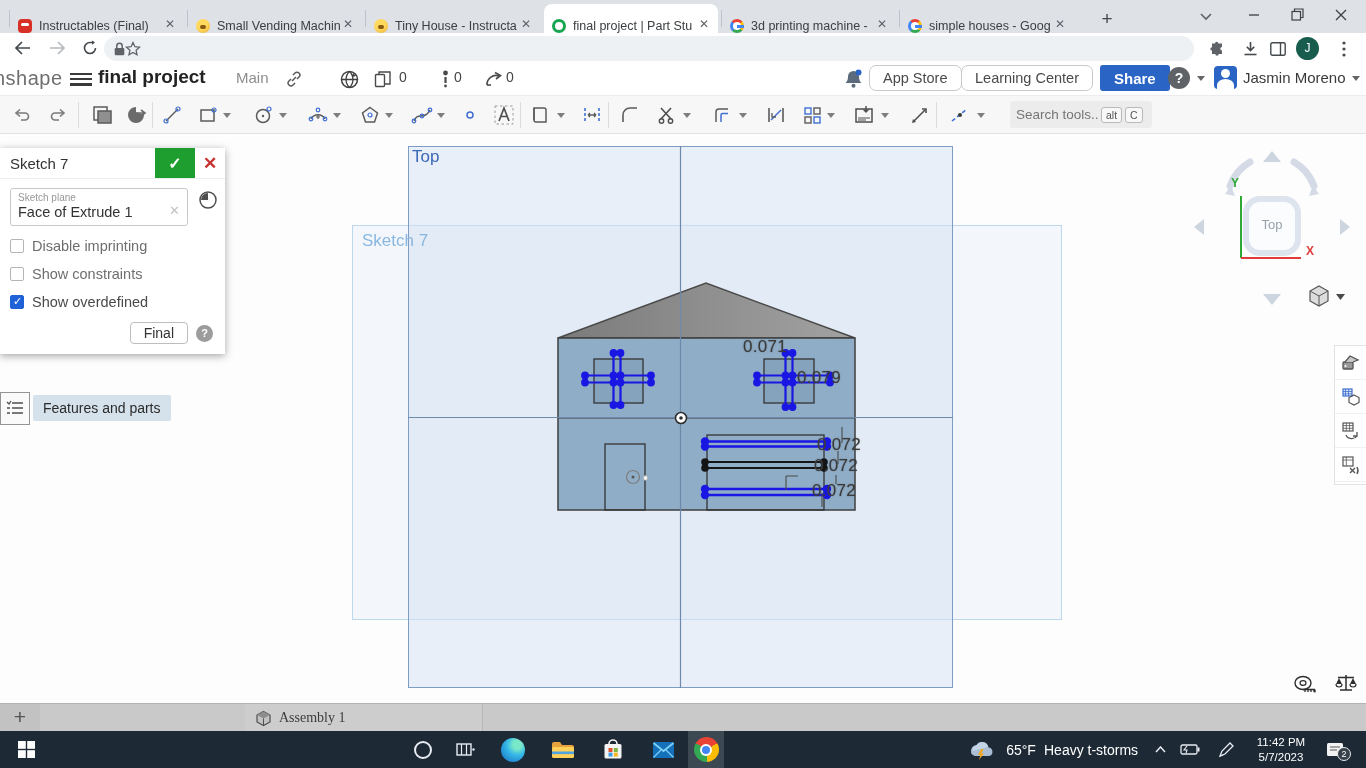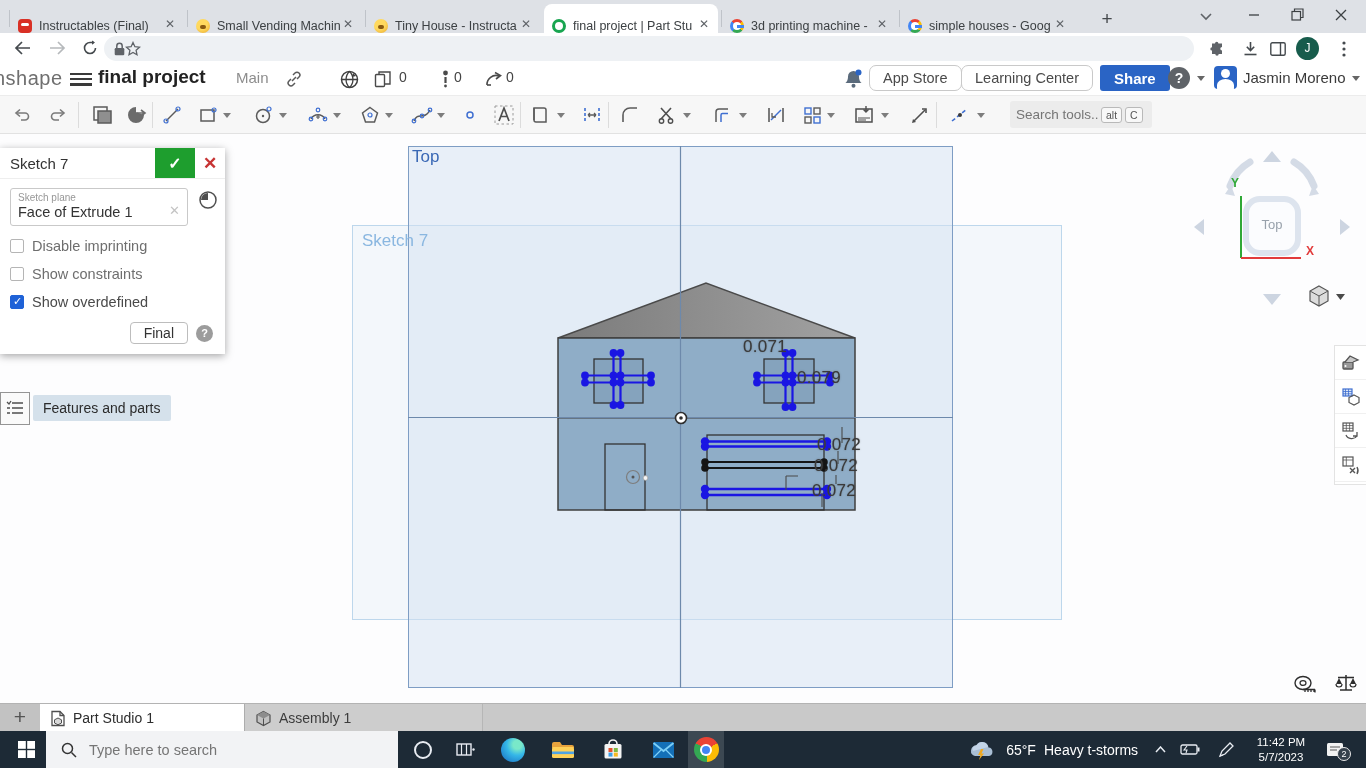--- a/index.html
+++ b/index.html
@@ -127,21 +127,21 @@
               padding:5px 10px; z-index:7; border-radius:2px;}
 
   .canvasicons { position:absolute; z-index:6; }
 
   
   .doctabs { position:absolute; left:0; top:703px; width:1366px; height:28px; background:#c9c9c9; border-top:1px solid #b3b3b3;}
   .dplus { position:absolute; left:0; top:0; width:40px; height:28px; text-align:center; line-height:26px;
            font-size:21px; color:#555; background:#c2c2c2;}
   .dtab { position:absolute; top:0; height:28px; display:flex; align-items:center; padding:0 10px; font-size:14px; color:#2d2d2d;}
   .dtab.active { left:40px; width:205px; background:#fff; border-right:1px solid #adadad;}
-  .dtab.inactive { left:245px; width:238px; background:#cdcdcd; border-right:1px solid #b6b6b6; color:#3c3c3c;}
+  .dtab.inactive { left:245px; width:238px; background:#cdcdcd; border-right:1px solid #b6b6b6; color:#3c3c3c;font-family:Liberation Serif, serif;}
   .dtab .dticon { margin-right:7px; display:flex; }
 
   
   .taskbar { position:absolute; left:0; top:731px; width:1366px; height:37px; background:#1d2a36; }
   .tb { position:absolute; top:0; height:37px; display:flex; align-items:center; justify-content:center; }
   .tbsearch { position:absolute; left:46px; top:0; width:352px; height:37px; background:#f2f3f5; display:flex; align-items:center; }
   .tbsearch input { border:none; background:transparent; outline:none; font-size:14.5px; color:#333; width:270px;
                     font-family:"Liberation Sans", sans-serif; }
   .edge-ic { width:24px; height:24px; border-radius:50%;
              background:radial-gradient(circle at 68% 28%, #79e8c9 0 18%, #35b7e8 45%, #1667c0 100%); }
@@ -731,57 +731,40 @@
           <path d="M7,4 H18 M7,9 H18 M7,14 H18" stroke="#4f4f4f" stroke-width="1.5"></path>
           <path d="M2,3 l2,2 2,-3" stroke="#4f4f4f" stroke-width="1.3"></path>
           <path d="M2,9 h3 M2,14 h3" stroke="#4f4f4f" stroke-width="1.3"></path>
         </svg>
     </div>
     <div class="featchip">Features and parts</div>
   </div>
 
   <div class="doctabs">
     <div class="dplus">+</div>
-    <div class="dtab active">
-      <span class="dticon">
-        <svg width="16" height="17" viewBox="0 0 16 17" fill="none">
-            <path d="M2,1.5 H10 L14,5.5 V15.5 H2 Z" stroke="#4f4f4f" stroke-width="1.3"></path>
-            <path d="M10,1.5 V5.5 H14" stroke="#4f4f4f" stroke-width="1.3"></path>
-            <polygon points="8,8 11.5,9.8 11.5,13 8,14.8 4.5,13 4.5,9.8" stroke="#4f4f4f" stroke-width="1" fill="#d9d9d9"></polygon>
-          </svg>
-      </span>
-      <span>Part Studio 1</span>
-    </div>
     <div class="dtab inactive">
       <span class="dticon">
         <svg width="17" height="17" viewBox="0 0 17 17">
             <polygon points="8.5,1.5 15,5 15,12 8.5,15.5 2,12 2,5" fill="#c2c2c2" stroke="#4f4f4f" stroke-width="1.2"></polygon>
             <polygon points="8.5,1.5 15,5 8.5,8.5 2,5" fill="#8d8d8d"></polygon>
             <path d="M8.5,8.5 V15.5" stroke="#4f4f4f" stroke-width="1"></path>
           </svg>
       </span>
       <span>Assembly 1</span>
     </div>
   </div>
 
   <div class="taskbar">
     <div class="tb" style="left:8px; width:36px">
       <svg width="17" height="17" viewBox="0 0 17 17">
           <rect x="0" y="0" width="7.8" height="7.8" fill="#fff"></rect>
           <rect x="9.2" y="0" width="7.8" height="7.8" fill="#fff"></rect>
           <rect x="0" y="9.2" width="7.8" height="7.8" fill="#fff"></rect>
           <rect x="9.2" y="9.2" width="7.8" height="7.8" fill="#fff"></rect>
         </svg>
-    </div>
-    <div class="tbsearch">
-      <svg style="margin:0 12px 0 15px" width="16" height="16" viewBox="0 0 16 16">
-          <circle cx="6.5" cy="6.5" r="5" fill="none" stroke="#333" stroke-width="1.5"></circle>
-          <path d="M10.5,10.5 L15,15" stroke="#333" stroke-width="1.5"></path>
-        </svg>
-      <input placeholder="Type here to search" style="">
     </div>
     <div class="tb" style="left:405px; width:36px">
       <div style="width:18px;height:18px;border-radius:50%;border:2px solid #e8ecf2"></div>
     </div>
     <div class="tb" style="left:447px; width:36px">
       <svg width="19" height="17" viewBox="0 0 19 17" fill="none">
           <rect x="1" y="3" width="14" height="11" stroke="#e8ecf2" stroke-width="1.4"></rect>
           <path d="M5.5,3 V14 M10.5,3 V14" stroke="#e8ecf2" stroke-width="1.2"></path>
           <circle cx="17.5" cy="8.5" r="1.2" fill="#e8ecf2"></circle>
         </svg>

